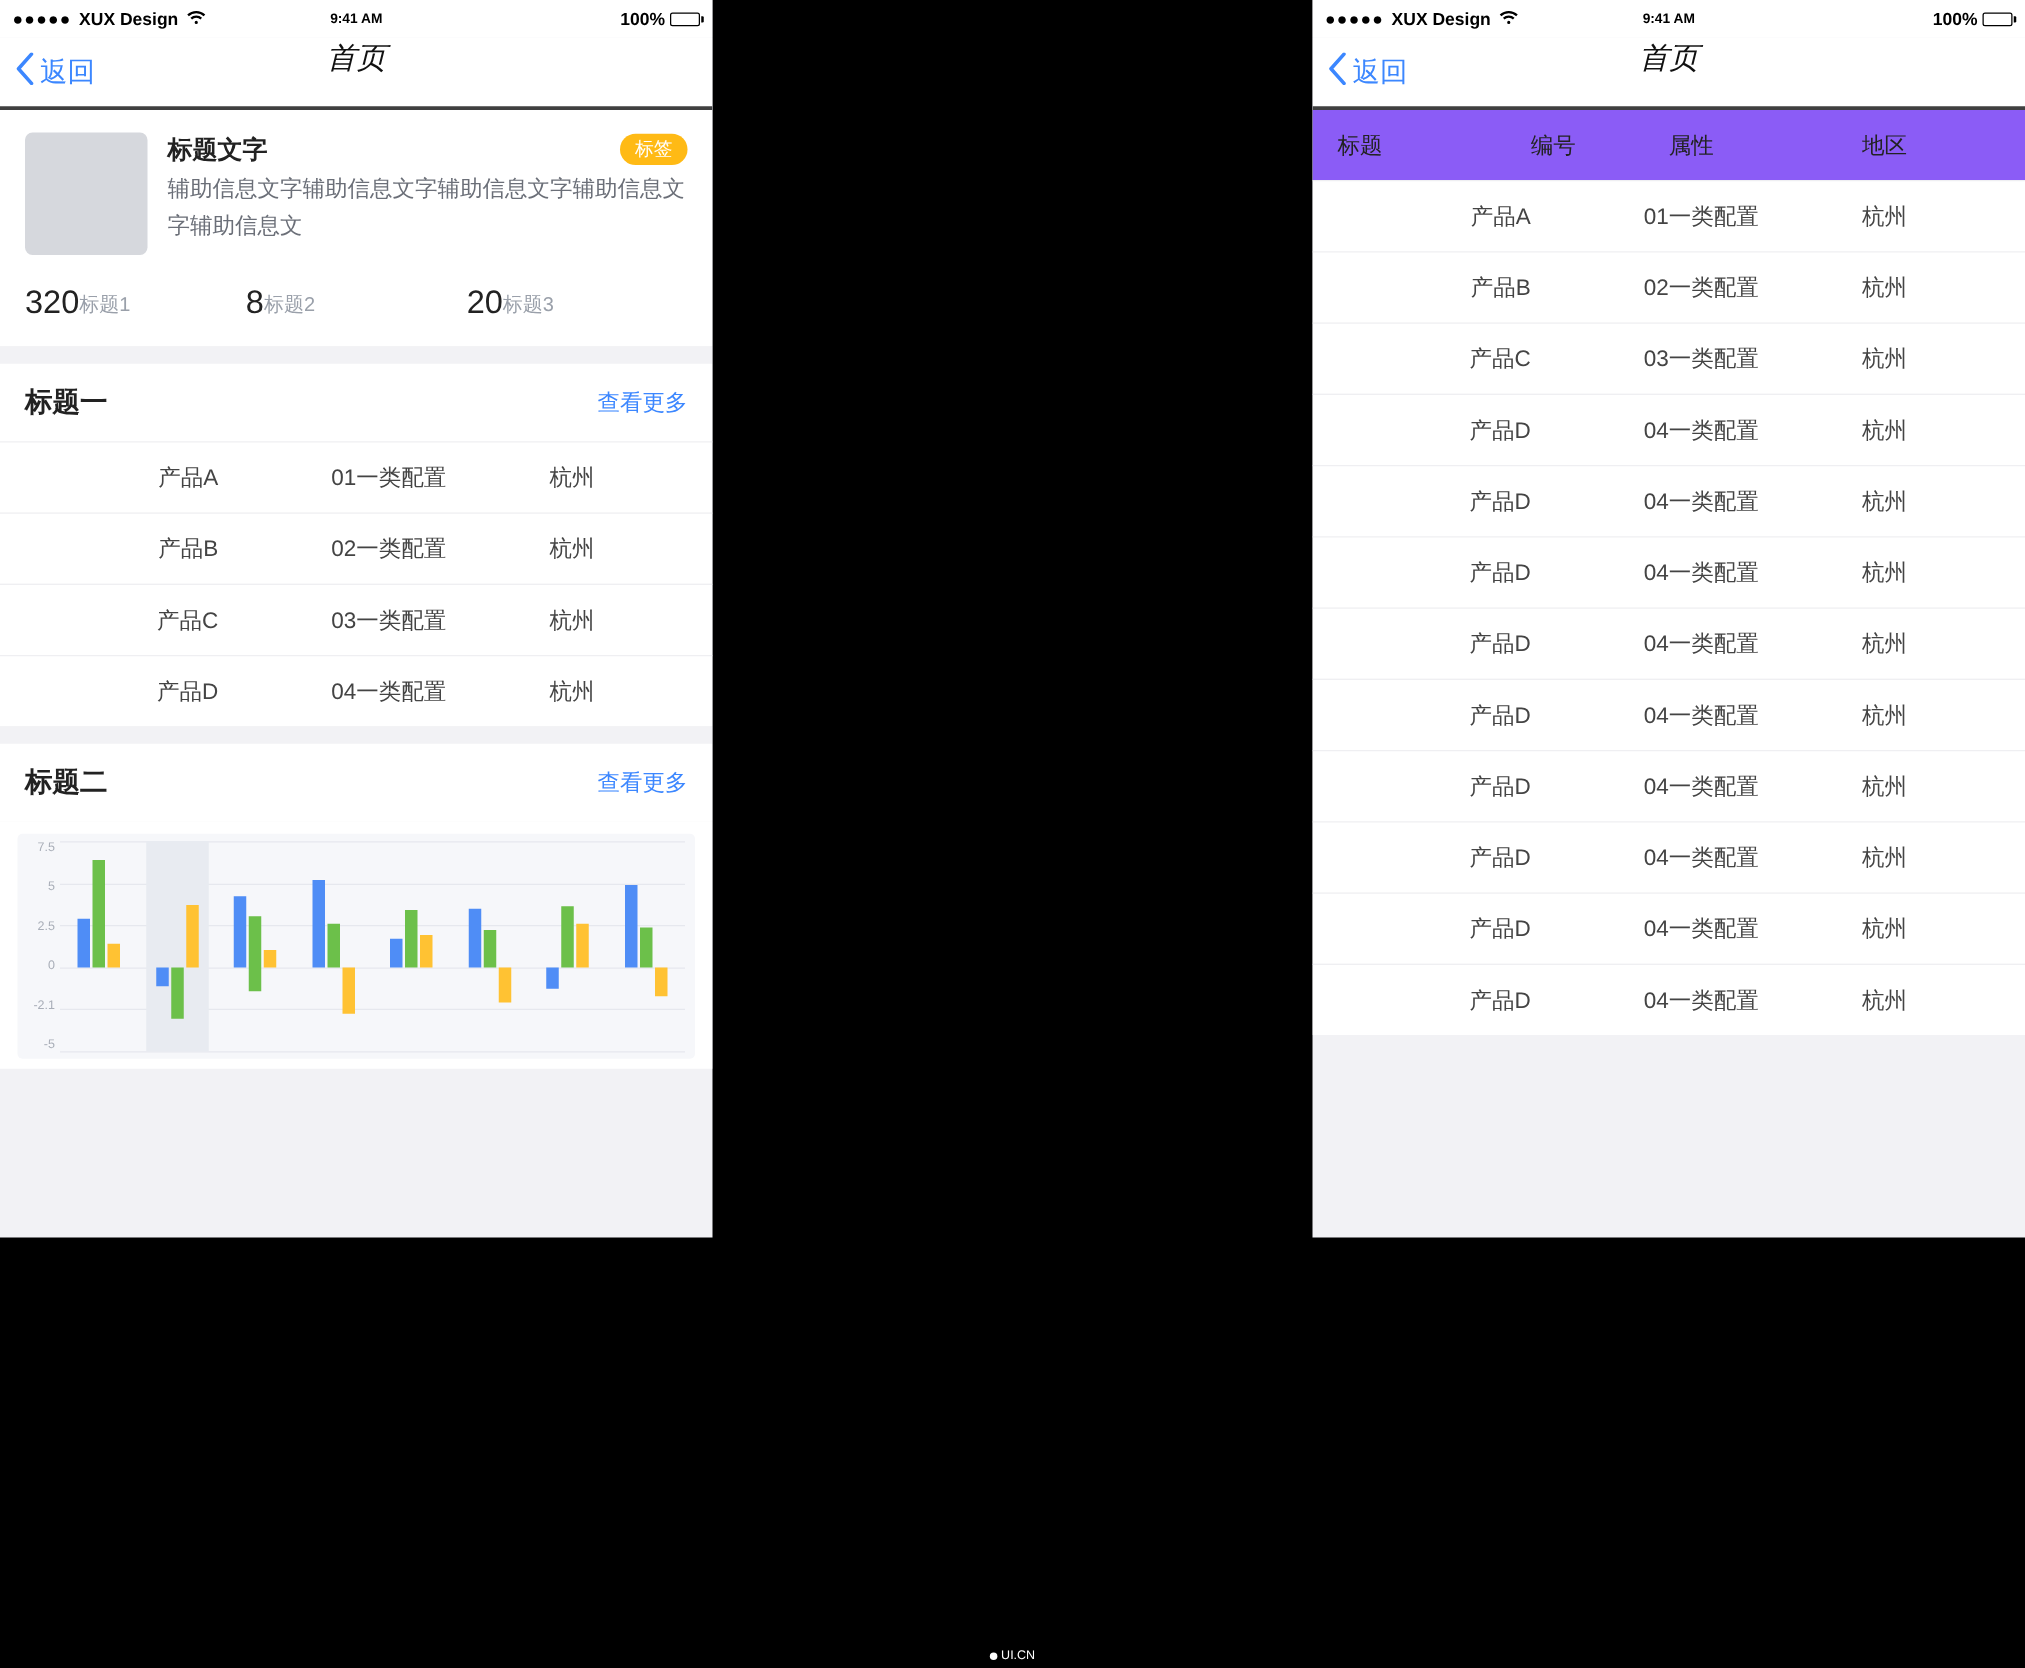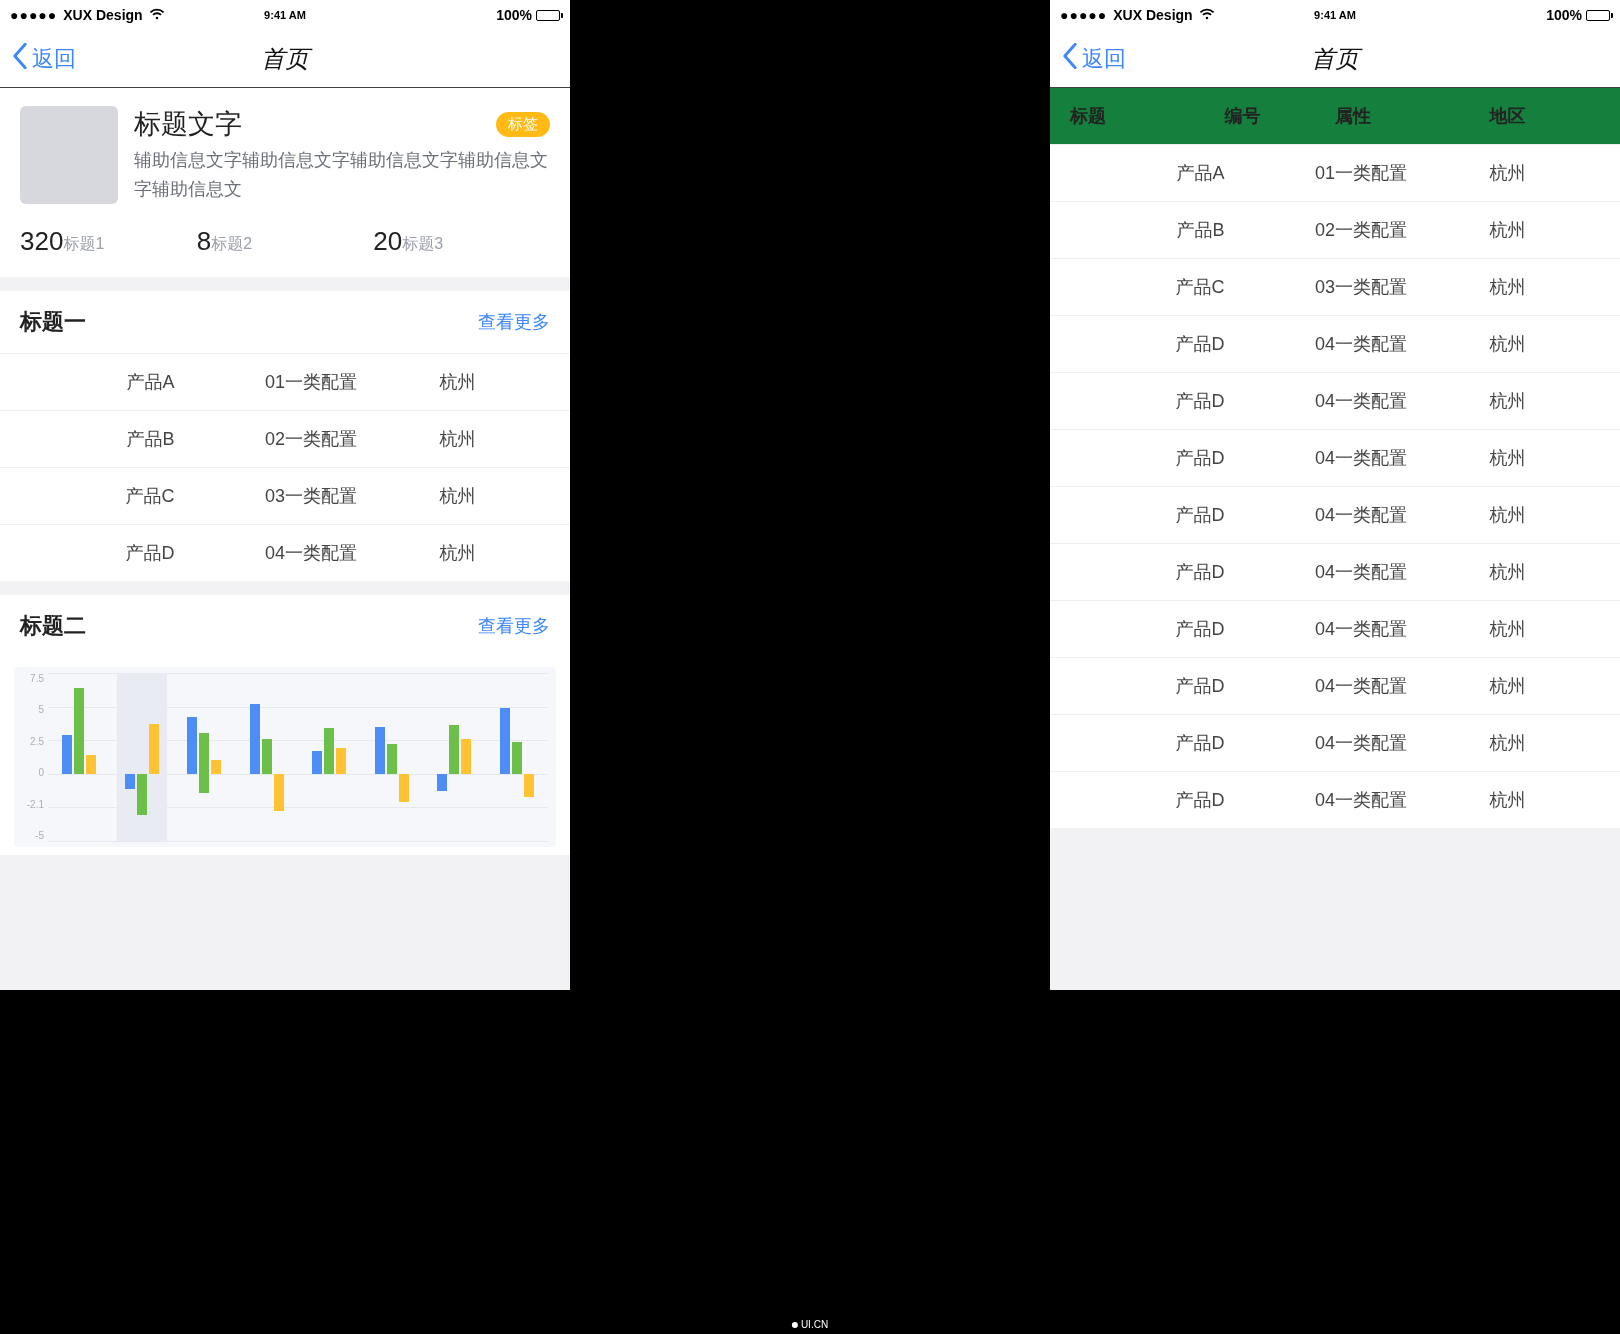--- a/index.html
+++ b/index.html
@@ -40,42 +40,41 @@
   .wifi-icon svg { width: 16px; height: 12px; }
   .sb-center { position:absolute; left:50%; transform:translateX(-50%); font-size:11px;}
   .sb-right { margin-left:auto; display:flex; align-items:center; gap:4px; font-size:14px;}
   .battery { width:24px; height:11px; border:1.5px solid #000; border-radius:2px; position:relative;}
   .battery::after { content:""; position:absolute; right:-4px; top:2px; width:2px; height:5px; background:#000; border-radius:0 1px 1px 0;}
   .battery-fill { background:#000; height:100%; width:100%; }
   .nav-bar {
     height: 58px;
     background:#fff;
     display:flex;
-    align-items:center;
     position:relative;
-    border-bottom:1px solid #404040;
+    border-bottom:3px solid #404040;
     padding: 0 12px;
   }
   .back {
     display:flex; align-items:center; color:#3c87ff; font-size:22px; gap:4px; cursor:pointer;
   }
   .back svg { width:16px; height:26px; }
   .nav-title { position:absolute; left:50%; transform:translateX(-50%); font-size:24px; color:#111; font-weight:500;font-style:italic; }
   .card-header {
     background:#fff;
     padding:18px 20px 20px 20px;
     display:flex; flex-direction:column;
   }
   .card-top { display:flex; gap:16px; position:relative;}
   .thumb {
     width:98px; height:98px; background:#d6d8dd; border-radius:6px; flex-shrink:0;
   }
   .card-text { flex:1; min-width:0; }
   .card-title-row { display:flex; align-items:center; }
-  .card-title { font-size:27px; font-weight:400; color:#222; }
+  .card-title { font-size:20px; font-weight:700; color:#222; }
   .badge {
     margin-left:auto; background:#ffba15; color:#fff; font-size:15px;
     padding:3px 12px; border-radius:999px;
   }
   .card-desc { color:#6b6f78; font-size:18px; line-height:1.6; margin-top:4px;}
   .stats { display:flex; margin-top:22px; }
   .stat { flex:1; display:flex; flex-direction:row; align-items:center; }
   .stat-value { font-size:26px; color:#222; font-weight:500; }
   .stat-label { font-size:16px; color:#9aa0aa; margin-top:6px;}
   .gap { height:14px; background:#f2f2f5; }
@@ -86,22 +85,22 @@
   .section-more { margin-left:auto; color:#3c87ff; font-size:18px; cursor:pointer;}
   .row {
     background:#fff; display:flex; align-items:center; padding:16px 20px;
     border-top:1px solid #efeff2; font-size:18px; color:#444;
   }
   .row > div:nth-child(1){ flex:1.4; text-align:right;}
   .row > div:nth-child(2){ flex:1; text-align:right;}
   .row > div:nth-child(3){ flex:1.4; text-align:left;}
   .row > div:nth-child(4){ flex:1; text-align:left;}
   .thead {
-    background:#15803d; display:flex; align-items:center; padding:16px 20px;
-    font-size:18px; color:#222; font-weight:700;
+    background:#8b5cf6; display:flex; align-items:center; padding:16px 20px;
+    font-size:18px; color:#222; font-weight:400;
   }
   .thead > div:nth-child(1){ flex:1.4;}
   .thead > div:nth-child(2){ flex:1;}
   .thead > div:nth-child(3){ flex:1.4;}
   .thead > div:nth-child(4){ flex:1;}
   .loading {
     display:flex; align-items:center; justify-content:center; gap:12px;
     padding:24px 0; color:#9aa0aa; font-size:18px; letter-spacing:6px;
   }
   .spinner {

